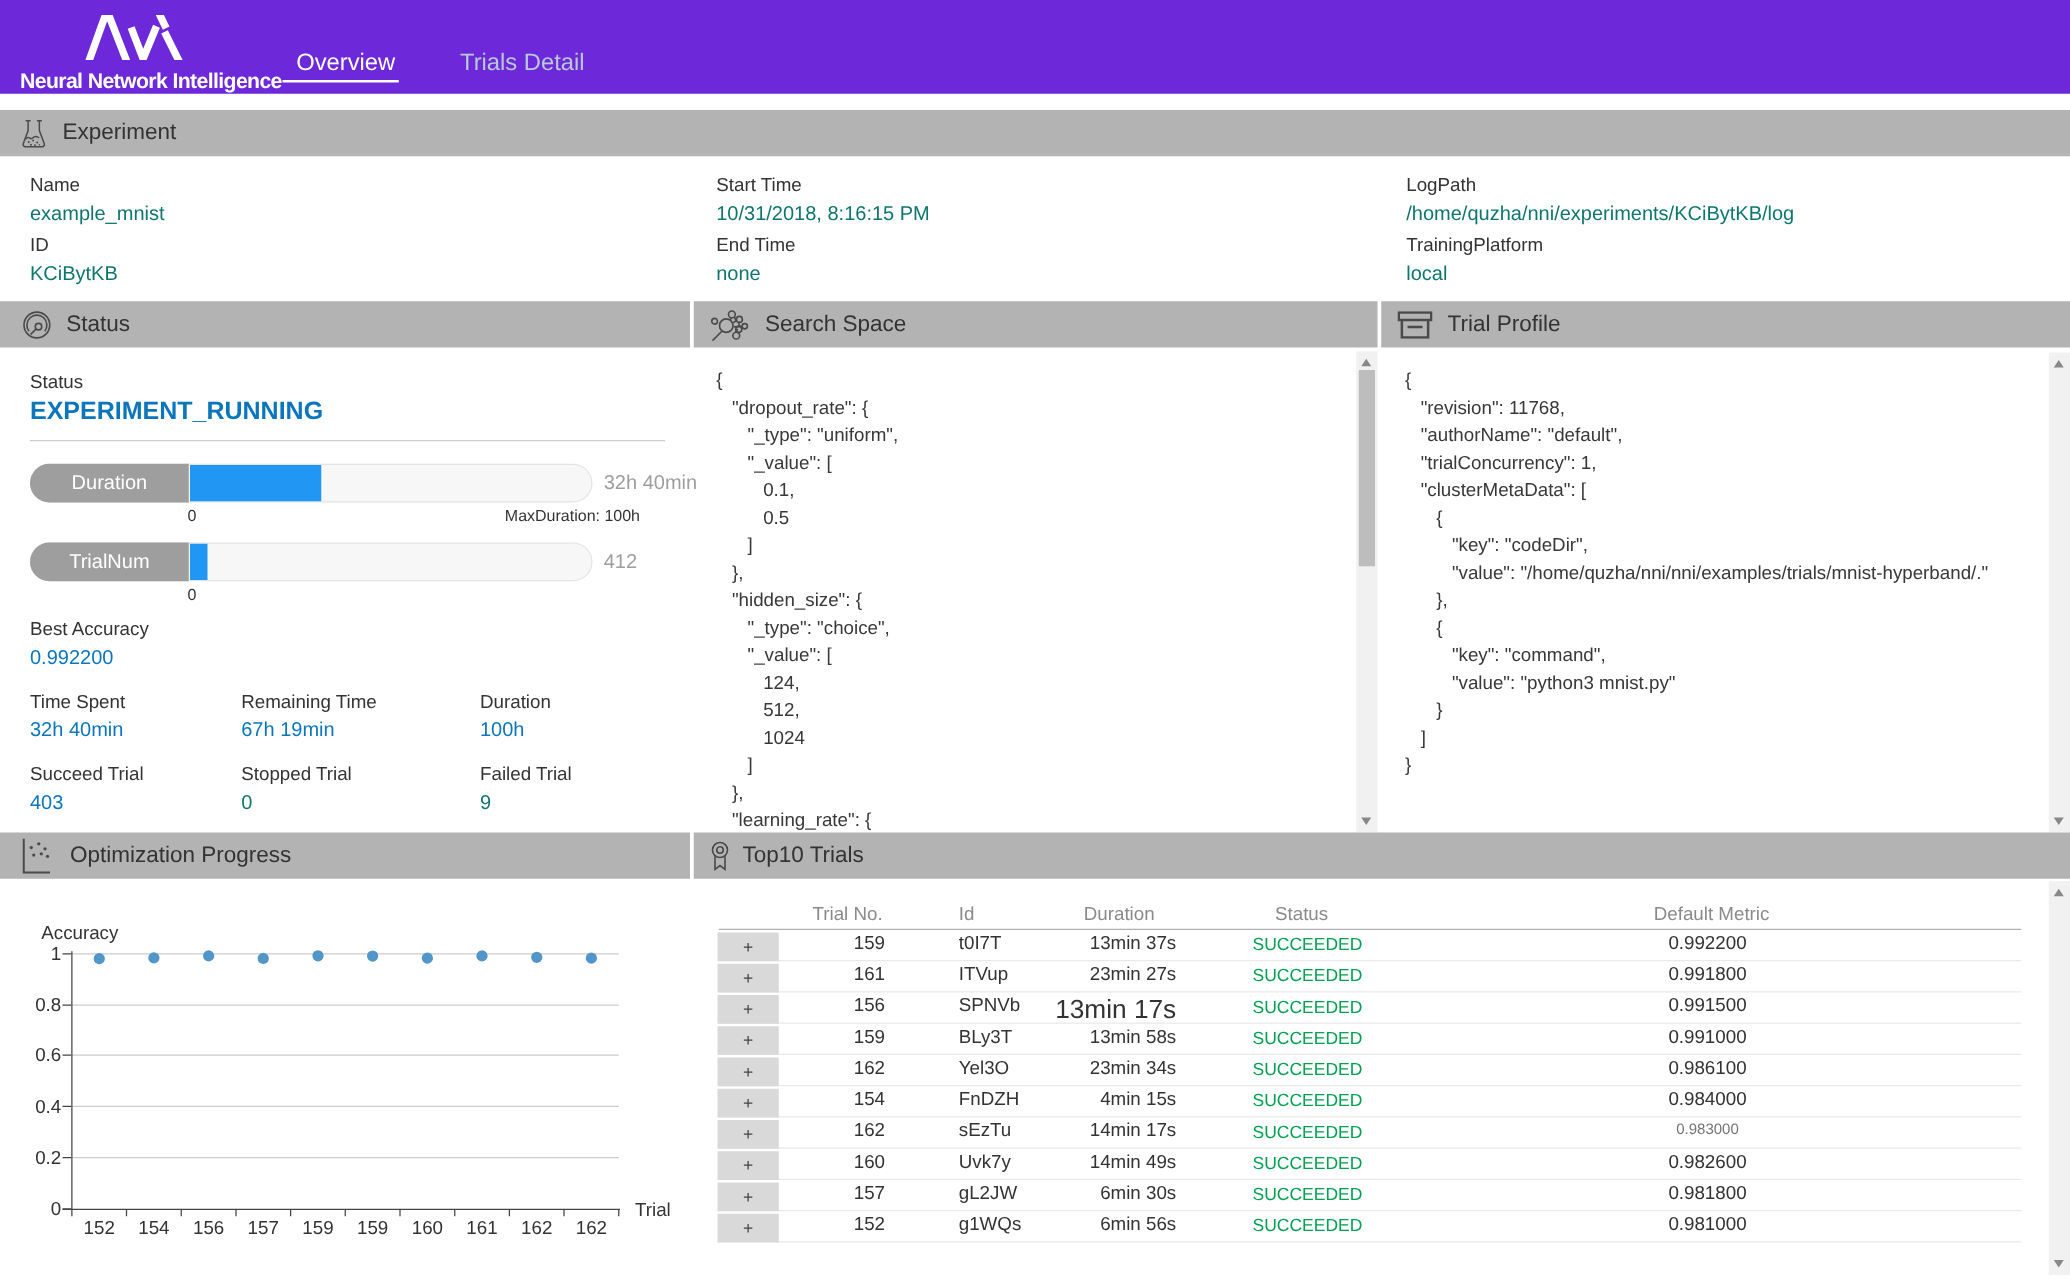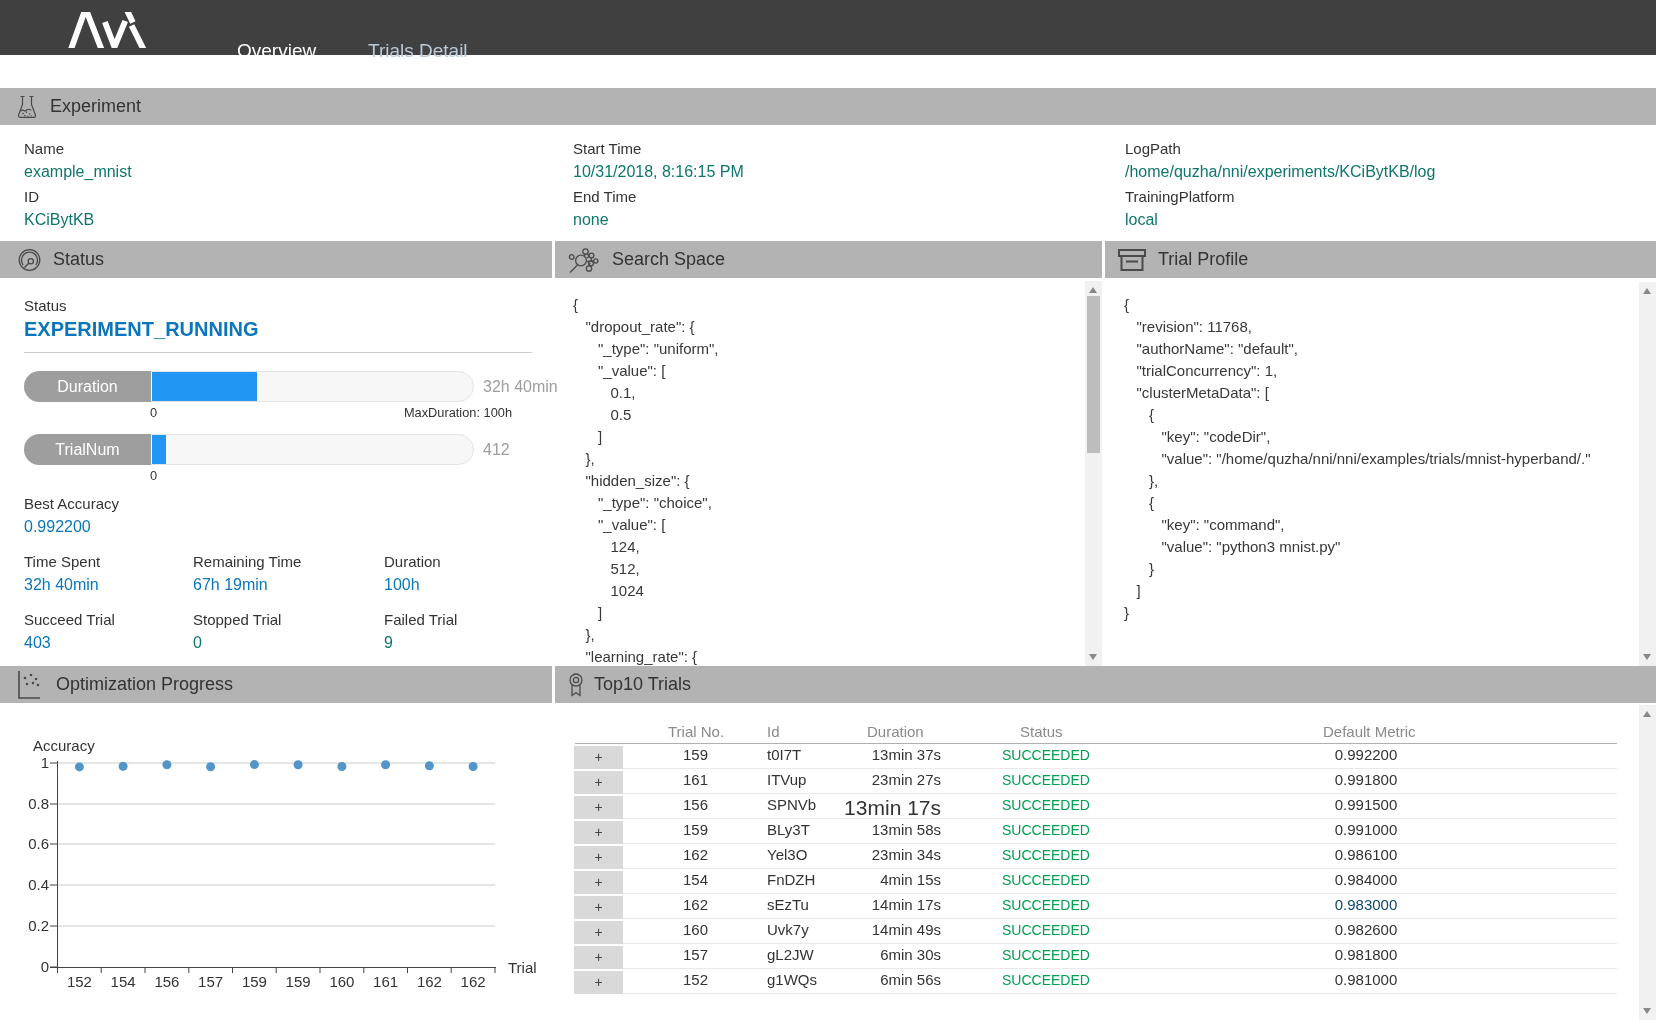--- a/index.html
+++ b/index.html
@@ -1,20 +1,20 @@
 <!DOCTYPE html>
 <html><head>
 <meta charset="utf-8">
 <style>
 * { margin:0; padding:0; box-sizing:border-box; }
 html,body { width:1656px; height:1030px; background:#fff; font-family:"Liberation Sans",sans-serif; overflow:hidden; }
 .abs { position:absolute; }
 #page { position:relative; width:1656px; height:1030px; }
 
-#topbar { position:absolute; left:0; top:0; width:1656px; height:55px; background:#404040; }
+#topbar { position:absolute; left:0; top:0; width:1656px; height:75px; background:#6d28d9; }
 .tab { position:absolute; top:40px; font-size:19px; color:#fff; }
 .tab2 { color:#b9c9d8; }
 .tabline { position:absolute; top:64px; height:2px; background:#fff; }
 
 .bar { position:absolute; background:#b3b3b3; }
 .bartitle { position:absolute; font-size:18px; font-weight:normal; color:#333; top:calc(50% - 1px); transform:translateY(-50%); white-space:nowrap; }
 .baricon { position:absolute; top:50%; transform:translateY(-50%); }
 
 .lab { position:absolute; font-size:15px; color:#333; white-space:nowrap; }
 .val { position:absolute; font-size:16px; color:#0f766e; white-space:nowrap; }
@@ -281,21 +281,21 @@
     <g stroke="#4a4a4a" stroke-width="1.3" fill="none">
       <circle cx="8" cy="7" r="6"></circle>
       <circle cx="8" cy="7" r="2.6"></circle>
       <path d="M4,12 V22.5 L8,19.5 L12,22.5 V12"></path>
     </g>
   </svg>
   <div class="bartitle" style="left:39px;">Top10 Trials</div>
 </div>
 <div class="abs" style="left:575px;top:718px;width:1042px;">
 
-  <div class="abs" style="left:93px;top:5px;font-size:15px;color:#8a8a8a;">Trial No.</div>
+  <div class="abs" style="left:75px;top:5px;font-size:15px;color:#8a8a8a;">Trial No.</div>
   <div class="abs" style="left:192px;top:5px;font-size:15px;color:#8a8a8a;">Id</div>
   <div class="abs" style="left:292px;top:5px;font-size:15px;color:#8a8a8a;">Duration</div>
   <div class="abs" style="left:445px;top:5px;font-size:15px;color:#8a8a8a;">Status</div>
   <div class="abs" style="left:748px;top:5px;font-size:15px;color:#8a8a8a;">Default Metric</div>
   <div class="abs" style="left:0;top:25px;width:1042px;height:1px;background:#b0b0b0;"></div>
 </div>
 <div id="rows" class="abs" style="left:575px;top:744px;width:1042px;">
   <div class="abs" style="left:0;top:0px;width:1042px;height:25px;">
     <div class="abs" style="left:0;top:23.5px;width:1042px;height:1px;background:#e9e9e9;"></div>
     <div class="abs" style="left:-1px;top:1.5px;width:49px;height:23px;background:#d9d9d9;text-align:center;font-size:14px;line-height:23px;color:#444;">+</div>
@@ -350,21 +350,21 @@
     <div class="abs" style="left:427px;top:3px;font-size:14px;color:#00a050;">SUCCEEDED</div>
     <div class="abs" style="left:741px;top:2px;width:100px;text-align:center;font-size:15px;color:#333;">0.984000</div>
   </div>
   <div class="abs" style="left:0;top:150px;width:1042px;height:25px;">
     <div class="abs" style="left:0;top:23.5px;width:1042px;height:1px;background:#e9e9e9;"></div>
     <div class="abs" style="left:-1px;top:1.5px;width:49px;height:23px;background:#d9d9d9;text-align:center;font-size:14px;line-height:23px;color:#444;">+</div>
     <div class="abs" style="left:60px;top:2px;width:73px;text-align:right;font-size:15px;color:#333;">162</div>
     <div class="abs" style="left:192px;top:2px;font-size:15px;color:#333;">sEzTu</div>
     <div class="abs" style="left:240px;top:2px;width:126px;text-align:right;font-size:15px;color:#333;">14min 17s</div>
     <div class="abs" style="left:427px;top:3px;font-size:14px;color:#00a050;">SUCCEEDED</div>
-    <div class="abs" style="left:741px;top:2px;width:100px;text-align:center;font-size:15px;color:#0c4a6e;">0.983000</div>
+    <div class="abs" style="left:741px;top:2px;width:100px;text-align:center;font-size:12px;color:#737373;">0.983000</div>
   </div>
   <div class="abs" style="left:0;top:175px;width:1042px;height:25px;">
     <div class="abs" style="left:0;top:23.5px;width:1042px;height:1px;background:#e9e9e9;"></div>
     <div class="abs" style="left:-1px;top:1.5px;width:49px;height:23px;background:#d9d9d9;text-align:center;font-size:14px;line-height:23px;color:#444;">+</div>
     <div class="abs" style="left:60px;top:2px;width:73px;text-align:right;font-size:15px;color:#333;">160</div>
     <div class="abs" style="left:192px;top:2px;font-size:15px;color:#333;">Uvk7y</div>
     <div class="abs" style="left:240px;top:2px;width:126px;text-align:right;font-size:15px;color:#333;">14min 49s</div>
     <div class="abs" style="left:427px;top:3px;font-size:14px;color:#00a050;">SUCCEEDED</div>
     <div class="abs" style="left:741px;top:2px;width:100px;text-align:center;font-size:15px;color:#333;">0.982600</div>
   </div>

